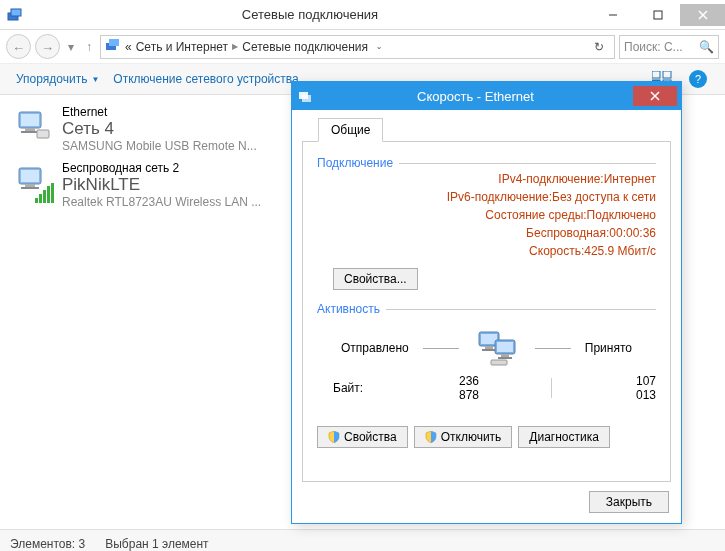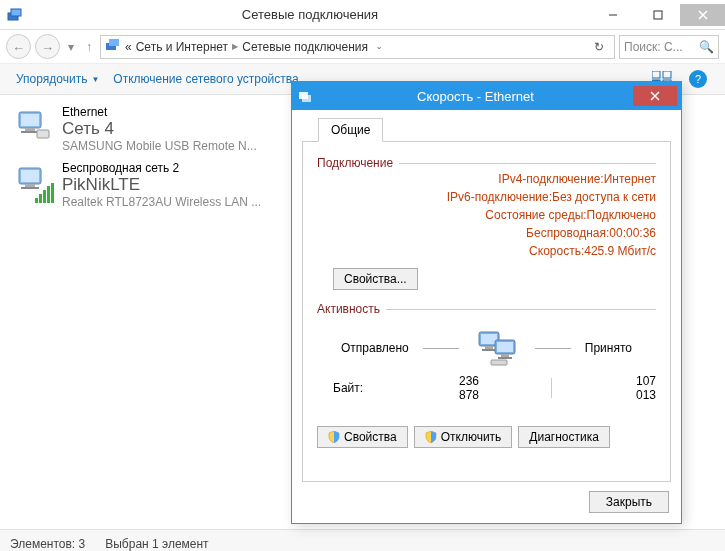--- a/index.html
+++ b/index.html
@@ -47,21 +47,21 @@
   .dialog { position:absolute; left:291px; top:81px; width:391px; height:443px; border:1px solid #2997e5; box-shadow:3px 3px 12px rgba(0,0,0,0.15); background:#fff;}
   .dlg-title { height:28px; background:#2997e5; color:#fff; display:flex; align-items:center; }
   .dlg-title .dicon { width:26px; display:flex; align-items:center; justify-content:center;}
   .dlg-title .dtext { flex:1; text-align:center; font-size:13px;}
   .dlg-title .dclose { width:44px; height:20px; margin-right:4px; background:#c8504f; color:#fff; display:flex; align-items:center; justify-content:center; font-size:13px;}
   .dlg-body { padding:8px 10px 10px 10px; position:relative; height:calc(100% - 28px);}
   .tab-head { display:flex; border-bottom:1px solid #ccc;padding-left:16px; }
   .tab { padding:4px 12px; border:1px solid #ccc; border-bottom:1px solid #fff; background:#fff; margin-bottom:-1px; font-size:12px;}
   .tab-panel { border:1px solid #ccc; border-top:none; padding:14px 14px 10px 14px; height:340px; }
 
-  .group-label { font-size:12px; color:#7f1d1d; display:flex; align-items:center; gap:6px;}
+  .group-label { font-size:12px; color:#3b82f6; display:flex; align-items:center; gap:6px;}
   .group-label .line { flex:1; height:1px; background:#ccc;}
   .kv { display:flex; justify-content:flex-end; padding:2px 0 2px 16px; font-size:12px; color:#c2410c;}
   .kv .k { }
   .kv .v { }
 
   .btn { display:inline-flex; align-items:center; justify-content:center; height:22px; padding:0 10px; border:1px solid #adadad; background:#f0f0f0; font-size:12px; gap:4px;}
   .btn .shield { width:12px; height:12px; }
 
   .activity-row { display:flex; align-items:center; justify-content:center; gap:14px; margin-top:14px;}
   .activity-row .dash { width:36px; height:1px; background:#aaa;}

